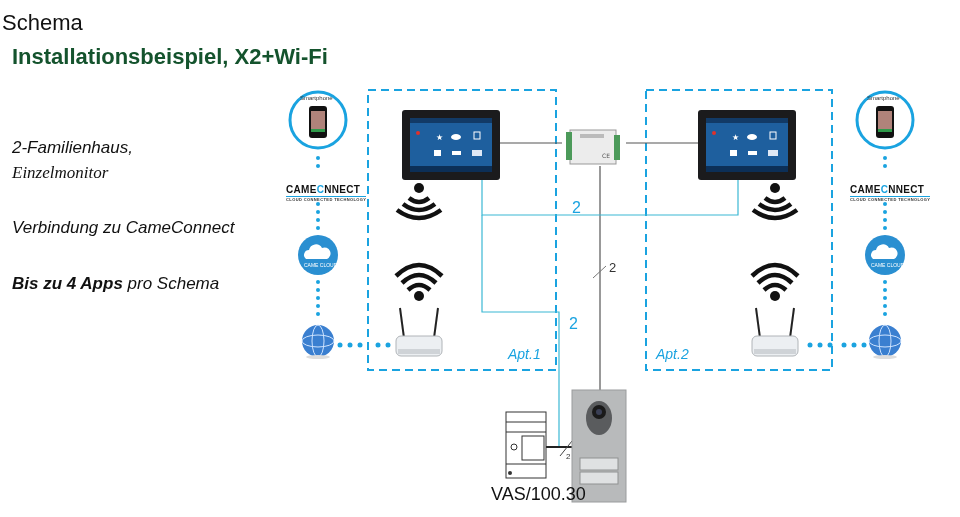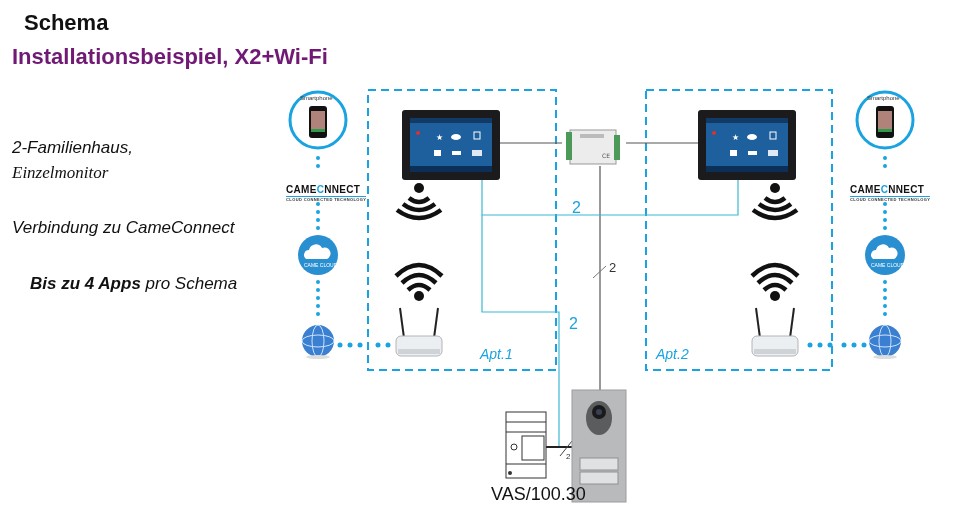--- a/index.html
+++ b/index.html
@@ -1,23 +1,23 @@
 <!DOCTYPE html>
 <html><head>
 <meta charset="utf-8">
 <style>
   html,body{margin:0;padding:0;background:#ffffff;}
   body{width:960px;height:517px;position:relative;overflow:hidden;font-family:"Liberation Sans",sans-serif;}
   .abs{position:absolute;}
-  #title{left:24px;top:10px;font-size:22px;font-weight:bold;color:#111;}
-  #subtitle{left:12px;top:44px;font-size:22px;font-weight:bold;color:#701a75;}
+  #title{left:2px;top:10px;font-size:22px;font-weight:normal;color:#111;}
+  #subtitle{left:12px;top:44px;font-size:22px;font-weight:bold;color:#14532d;}
   .desc{left:12px;font-size:17px;font-style:italic;color:#111;text-align:right;}
   #d1{top:138px;} #d2{top:163px;font-family:Liberation Serif, serif;} #d3{top:218px;}
   #d4{top:274px;}
-  #d4 b{font-weight:bold;margin-left:18px;}
+  #d4 b{font-weight:bold;}
   svg#diagram{position:absolute;left:0;top:0;}
   .lbl{position:absolute;font-family:"Liberation Sans",sans-serif;}
   .num{color:#1aa3e0;font-size:16px;}
   .apt{color:#1aa3e0;font-size:14px;font-style:italic;}
   .vas{color:#111;font-size:18px;}
   .cc{font-size:10px;font-weight:bold;color:#111;letter-spacing:0.3px;}
   .cc .o{color:#1aa3e0;}
   .cc small{display:block;font-size:4px;font-weight:bold;color:#333;letter-spacing:0.4px;border-top:1px solid #1aa3e0;margin-top:1px;}
 </style>
 </head>
@@ -220,15 +220,15 @@
 <div class="lbl" style="left:300px;top:95px;font-size:6px;color:#333;">Smartphone</div>
 <div class="lbl" style="left:867px;top:95px;font-size:6px;color:#333;">Smartphone</div>
 <div class="lbl" style="left:304px;top:262px;font-size:5px;color:#fff;">CAME CLOUD</div>
 <div class="lbl" style="left:871px;top:262px;font-size:5px;color:#fff;">CAME CLOUD</div>
 
 <div class="lbl num" style="left:572px;top:199px;">2</div>
 <div class="lbl" style="left:609px;top:260px;font-size:13px;color:#333;">2</div>
 <div class="lbl num" style="left:569px;top:315px;">2</div>
 <div class="lbl" style="left:566px;top:452px;font-size:8px;color:#333;">2</div>
 
-<div class="lbl apt" style="left:480px;top:346px;text-align:right;">Apt.1</div>
+<div class="lbl apt" style="left:508px;top:346px;text-align:right;">Apt.1</div>
 <div class="lbl apt" style="left:656px;top:346px;text-align:center;">Apt.2</div>
 <div class="lbl vas" style="left:491px;top:484px;">VAS/100.30</div>
 
 </body></html>

